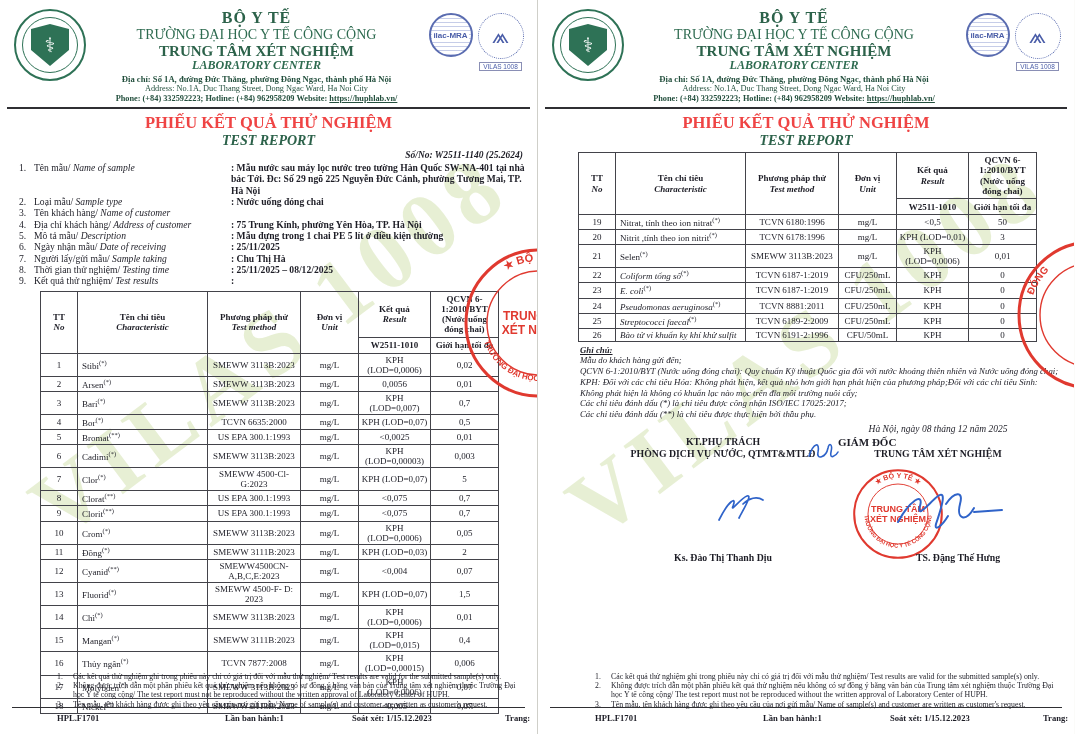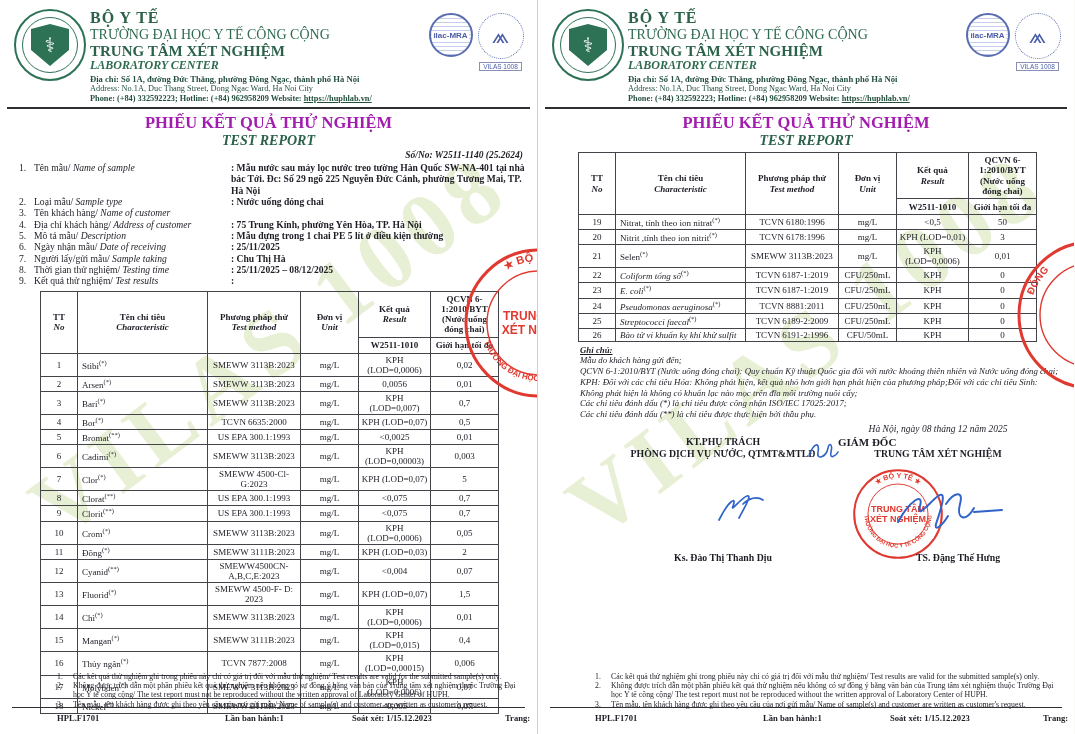--- a/index.html
+++ b/index.html
@@ -14,21 +14,21 @@
     color:rgba(198,216,152,0.42); white-space:nowrap; pointer-events:none; z-index:0; }
 
   
   .hdr { position:relative; z-index:2; display:flex; padding:9px 8px 0 10px; }
   .hdr-logo { width:80px; flex:0 0 80px; display:flex; justify-content:center; }
   .uni-seal { width:72px; height:72px; border-radius:50%; border:2px solid #2e7256; position:relative;
     display:flex; align-items:center; justify-content:center; }
   .uni-seal::before { content:""; position:absolute; inset:6px; border-radius:50%; border:1px solid #2e7256; }
   .uni-shield { width:38px; height:42px; background:#2e7256; clip-path:polygon(0 12%,50% 0,100% 12%,100% 62%,50% 100%,0 62%);
     display:flex; align-items:center; justify-content:center; color:#fff; font-size:20px; }
-  .hdr-mid { flex:1; text-align:left; line-height:1.12; }
+  .hdr-mid { flex:1; text-align:center; line-height:1.12; }
   .h-ministry { font-size:16px; font-weight:bold; color:#2c624a; letter-spacing:1px; }
   .h-university { font-size:14px; color:#2e6b50; }
   .h-center { font-size:15px; font-weight:bold; color:#2c624a; }
   .h-center-en { font-size:12px; font-weight:bold; font-style:italic; color:#2e6b50; }
   .h-addr-vi { font-size:8.6px; font-weight:bold; color:#234f3d; margin-top:2px; }
   .h-addr-en { font-size:8.3px; color:#234f3d; }
   .h-phone { font-size:8.3px; font-weight:bold; color:#234f3d; }
   .h-phone a { color:#234f3d; text-decoration:underline; }
   .hdr-right { width:106px; flex:0 0 106px; display:flex; flex-direction:column; align-items:center; }
   .acc-row { display:flex; gap:5px; align-items:flex-start; margin-top:4px; }
@@ -36,21 +36,21 @@
     background:repeating-linear-gradient(to bottom,#fff 0 3px,#c6cde8 3px 4px); display:flex; align-items:center; justify-content:center; }
   .ilac span { background:#fff; color:#4a5da8; font-family:"Liberation Sans",sans-serif; font-weight:bold; font-size:8px; padding:0 1px; }
   .boa { display:flex; flex-direction:column; align-items:center; }
   .boa-circ { width:46px; height:46px; border-radius:50%; border:1px dotted #5a6cb0; display:flex; align-items:center; justify-content:center; position:relative; }
   .boa-tri { color:#4a5da8; font-size:22px; line-height:1; }
   .vilas-box { margin-top:3px; border:1px solid #8a8fb5; font-family:"Liberation Sans",sans-serif; font-size:6.5px; color:#4a5da8; padding:0 3px; background:#fff; }
   .hdr-rule { margin:4px 7px 0 7px; border-bottom:2px solid #2f2f33; position:relative; z-index:2; }
 
   
   .rtitle { text-align:center; margin-top:5px; position:relative; z-index:2; line-height:1.15; }
-  .rtitle .vi { font-size:16.5px; font-weight:bold; color:#a21caf; }
+  .rtitle .vi { font-size:16.5px; font-weight:bold; color:#ef4444; }
   .rtitle .en { font-size:14px; font-weight:bold; font-style:italic; color:#2c624a; }
   .report-no { text-align:right; padding-right:14px; font-size:9.5px; font-weight:bold; font-style:italic; margin-top:1px; position:relative; z-index:2; }
 
   
   .info { margin-top:2px; position:relative; z-index:2; font-size:9.6px; line-height:1.18; }
   .info-row { display:flex; }
   .info-no { flex:0 0 34px; padding-left:19px; }
   .info-label { flex:0 0 197px; }
   .info-label .en { font-style:italic; }
   .info-value { flex:1; padding-right:10px; font-weight:bold; }

